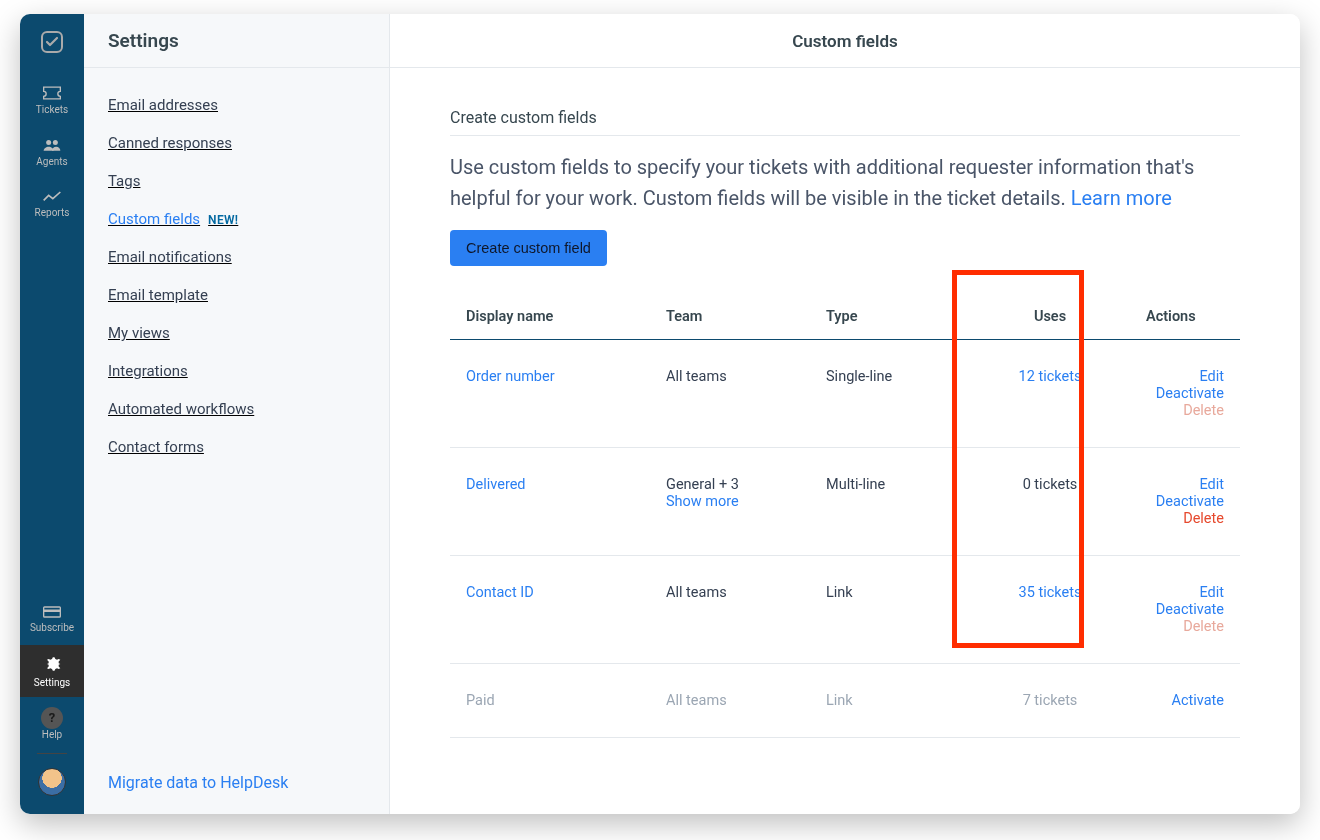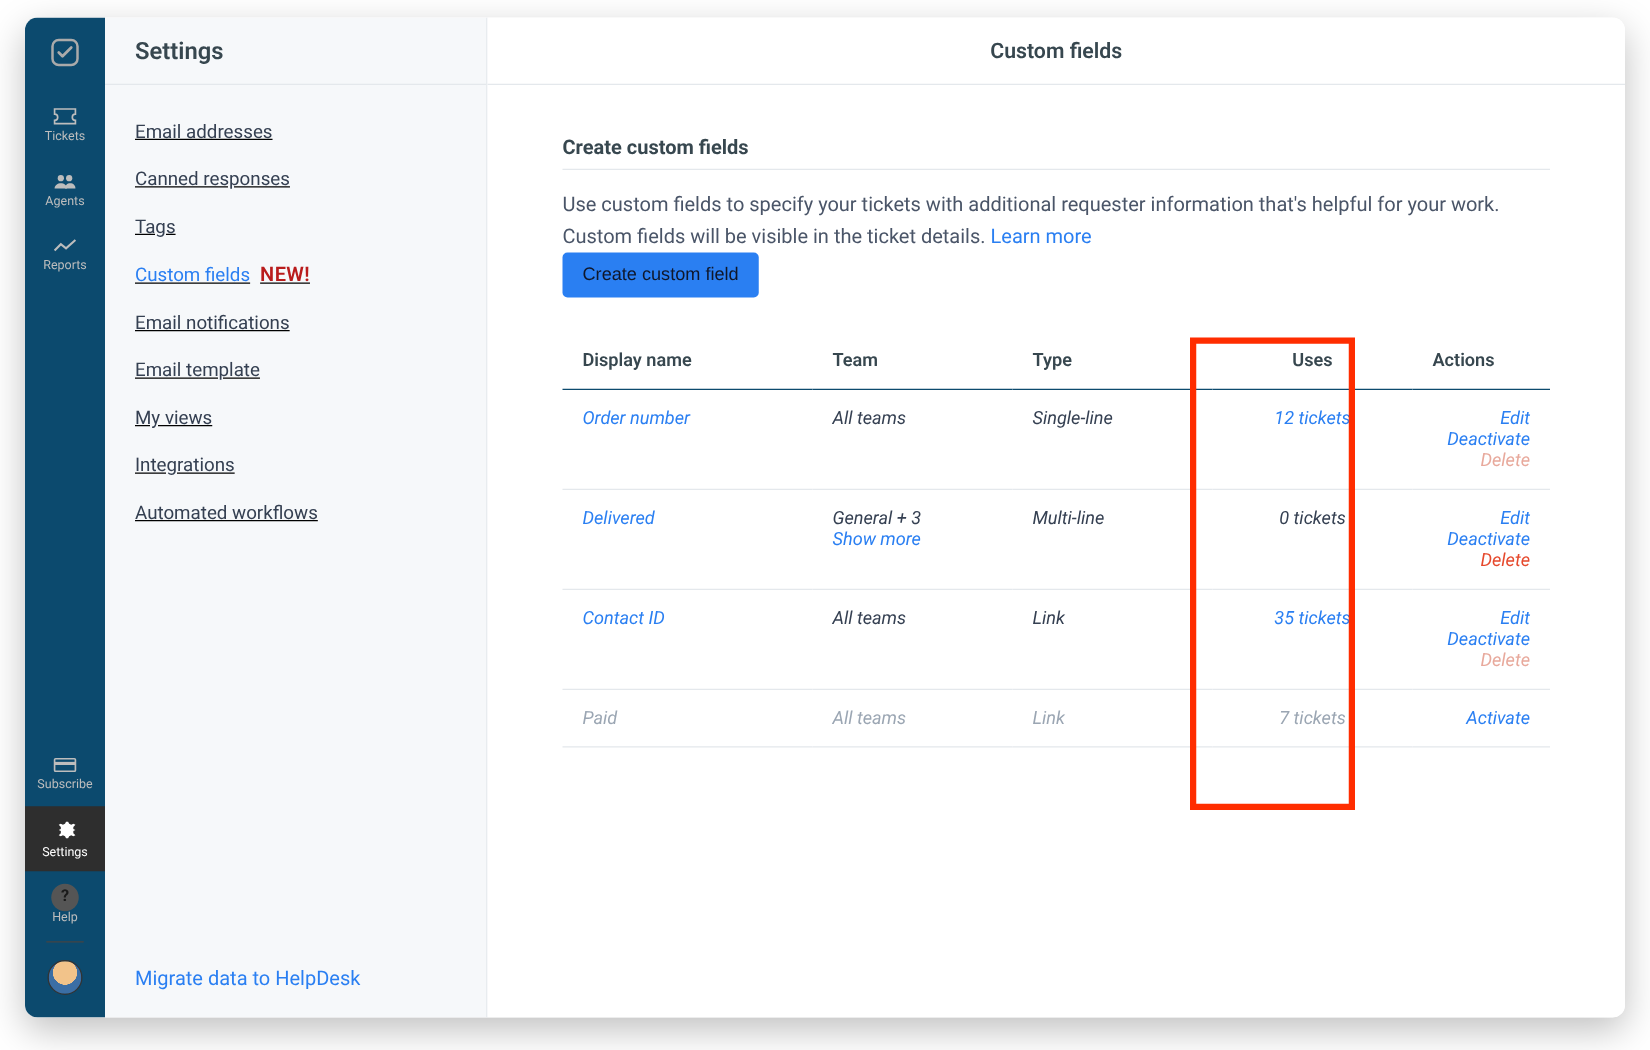--- a/index.html
+++ b/index.html
@@ -96,22 +96,22 @@
     }
     .sidebar-item {
       padding: 10px 12px;
       font-size: 15px;
       color: #354052;
       cursor: pointer;
       border-radius: 4px;
     }
     .sidebar-item.active { color: #2a7ff2; }
     .badge-new {
-      color: #b91c1c;
-      font-size: 16px;
+      color: #0369a1;
+      font-size: 12px;
       font-weight: 600;
       margin-left: 8px;
       letter-spacing: 0.3px;
     }
     .sidebar-footer {
       padding: 16px 24px 22px;
     }
     .link { color: #2a7ff2; cursor: pointer; }
     .link-muted { color: #8fb7ee; cursor: pointer; }
 
@@ -128,33 +128,34 @@
       border-bottom: 1px solid #e4e8ec;
       font-size: 17px;
       font-weight: 600;
       color: #37474f;
     }
     .content {
       padding: 40px 60px 0 60px;
     }
     .section-title {
       font-size: 16px;
-      font-weight: 700;
+      font-weight: 400;
       color: #37474f;
       margin-bottom: 8px;
     }
     .section-rule {
       border: none;
       border-top: 1px solid #e4e8ec;
       margin-bottom: 16px;
     }
     .help-text {
-      font-size: 16px;
+      font-size: 20px;
       color: #4a5568;
       line-height: 1.55;
+      margin-bottom: 16px;
       max-width: 810px;
     }
     .btn-primary {
       background: #2a7ff2;
       color: #0f172a;
       border: none;
       border-radius: 4px;
       padding: 10px 16px;
       font-size: 14.5px;
       cursor: pointer;
@@ -169,24 +170,23 @@
       color: #354052;
     }
     thead th {
       text-align: left;
       font-weight: 600;
       padding: 14px 16px;
       border-bottom: 1px solid #0c4a6e;
       color: #37474f;
     }
     tbody td {
-      padding: 14px 16px;
+      padding: 28px 16px;
       border-bottom: 1px solid #e4e8ec;
       vertical-align: top;
-      font-style: italic;
     }
     .col-name { width: 200px; }
     .col-team { width: 160px; }
     .col-type { width: 160px; }
     .col-uses { width: 160px; text-align: center; }
     .col-actions { width: 110px; }
     .action-stack a { display: block; text-align: right; }
     .delete-link { color: #e6492d; cursor: pointer; }
     .delete-link-muted { color: #e8a99c; cursor: pointer; }
     .muted-row td, .muted-row a { color: #9ba6b3; }
@@ -261,20 +261,21 @@
     <div class="sidebar-list" id="sidebar-list">
         <div class="sidebar-item"><span>Email addresses</span></div>
         <div class="sidebar-item"><span>Canned responses</span></div>
         <div class="sidebar-item"><span>Tags</span></div>
         <div class="sidebar-item active"><span>Custom fields</span><span class="badge-new">NEW!</span></div>
         <div class="sidebar-item"><span>Email notifications</span></div>
         <div class="sidebar-item"><span>Email template</span></div>
         <div class="sidebar-item"><span>My views</span></div>
         <div class="sidebar-item"><span>Integrations</span></div>
         <div class="sidebar-item"><span>Automated workflows</span></div>
+        <div class="sidebar-item"><span>Contact forms</span></div>
       </div>
     <div class="sidebar-footer">
       <a class="link">Migrate data to HelpDesk</a>
     </div>
   </div>
 
   <div class="main">
     <div class="main-header">Custom fields</div>
     <div class="content">
       <div class="section-title">Create custom fields</div>

